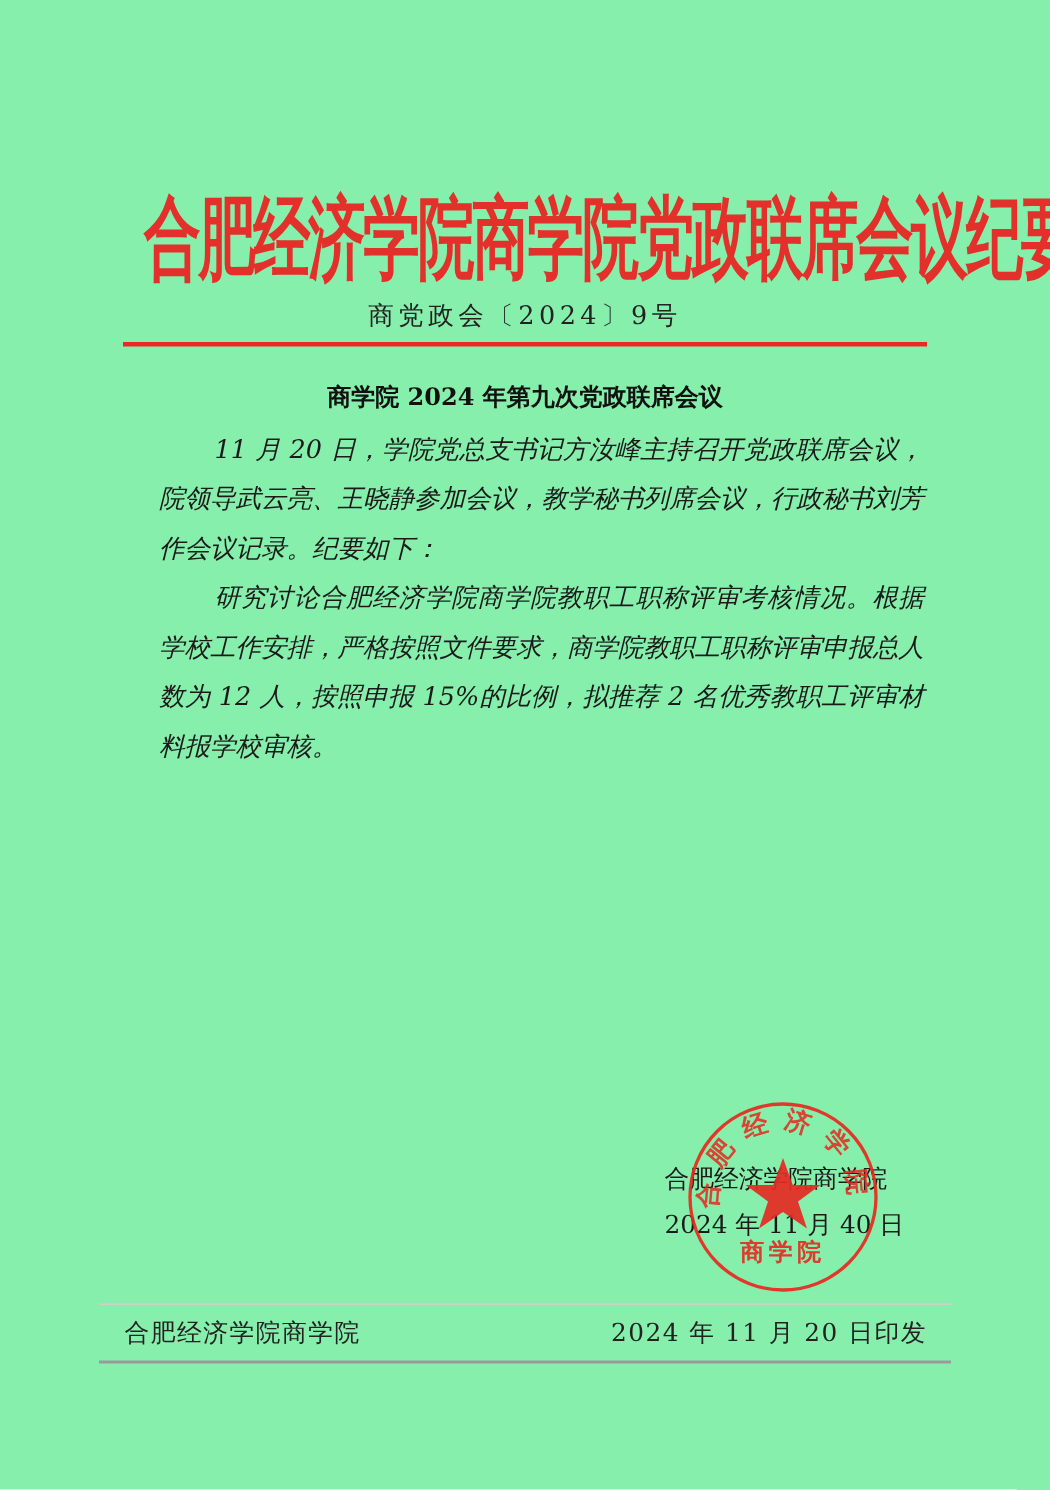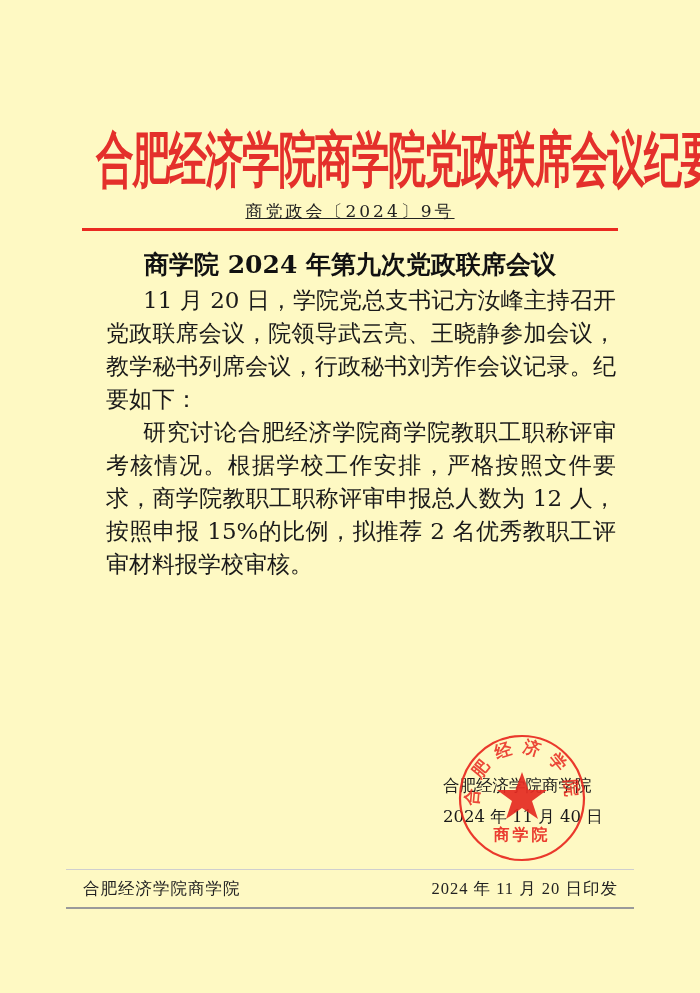--- a/index.html
+++ b/index.html
@@ -1,48 +1,48 @@
 <!DOCTYPE html>
 <html><head>
 <meta charset="utf-8">
 <style>
   html, body { margin: 0; padding: 0; background: #ffffff; }
   body { width: 700px; height: 993px; position: relative; overflow: hidden;
          font-family: "DejaVu Serif", "Liberation Serif", serif; color: #1a1a1a; }
-  .page { position: absolute; left: 0; top: 0; width: 700px; height: 993px; background: #fef9c3; }
+  .page { position: absolute; left: 0; top: 0; width: 700px; height: 993px; background: #86efac; }
 
   .red-title { position: absolute; left: 96px; top: 124px; width: 538px; height: 70px;
                overflow: visible; white-space: nowrap; }
   .red-title span { display: inline-block; font-family: "DejaVu Serif", serif; font-weight: bold;
                font-size: 60px; line-height: 70px; color: #e4302b; letter-spacing: -2px;
                transform-origin: left top; transform: scaleX(0.63); white-space: nowrap; }
 
   .doc-number { position: absolute; left: 0; width: 700px; top: 200px; text-align: center;
-                font-size: 17px; line-height: 22px; letter-spacing: 3px; color: #222; text-decoration: underline; }
+                font-size: 17px; line-height: 22px; letter-spacing: 3px; color: #222; }
 
   .red-rule { position: absolute; left: 82px; top: 228px; width: 536px; height: 3px; background: #ea2a21; }
 
   .meeting-title { position: absolute; left: 0; width: 700px; top: 251px; text-align: center;
-                   font-size: 25px; font-weight: bold; line-height: 28px; color: #111; }
+                   font-size: 16px; font-weight: bold; line-height: 28px; color: #111; }
 
-  .body-text { position: absolute; left: 106px; top: 284px; width: 510px; font-size: 23px;
-               line-height: 33px; color: #1a1a1a; text-align: justify; }
+  .body-text { position: absolute; left: 106px; top: 284px; width: 510px; font-size: 17px;
+               line-height: 33px; color: #1a1a1a; text-align: justify; font-style: italic; }
   .body-text p { margin: 0; text-indent: 37px; }
 
   .signature { position: absolute; left: 443px; top: 770px; width: 160px; font-size: 16.5px;
                line-height: 31px; color: #1a1a1a; z-index: 1; white-space: nowrap; }
 
   .seal { position: absolute; left: 456px; top: 732px; width: 132px; height: 132px; z-index: 2; }
 
   .footer-rule-top { position: absolute; left: 66px; top: 869px; width: 568px; height: 1px; background: #cfcfcf; }
   .footer-rule-bottom { position: absolute; left: 66px; top: 907px; width: 568px; height: 2px; background: #9a9a9a; }
   .footer-left { position: absolute; left: 83px; top: 876px; font-size: 16.5px; line-height: 26px;
                  letter-spacing: 1px; color: #222; white-space: nowrap; }
   .footer-right { position: absolute; right: 82px; top: 876px; font-size: 16.5px; line-height: 26px;
-                  letter-spacing: 1px; color: #222; white-space: nowrap; font-family: Liberation Serif, serif; }
+                  letter-spacing: 1px; color: #222; white-space: nowrap; }
 </style>
 </head>
 <body>
 
 <div class="page">
 
   <div class="red-title">
     <span>合肥经济学院商学院党政联席会议纪要</span>
   </div>
 

